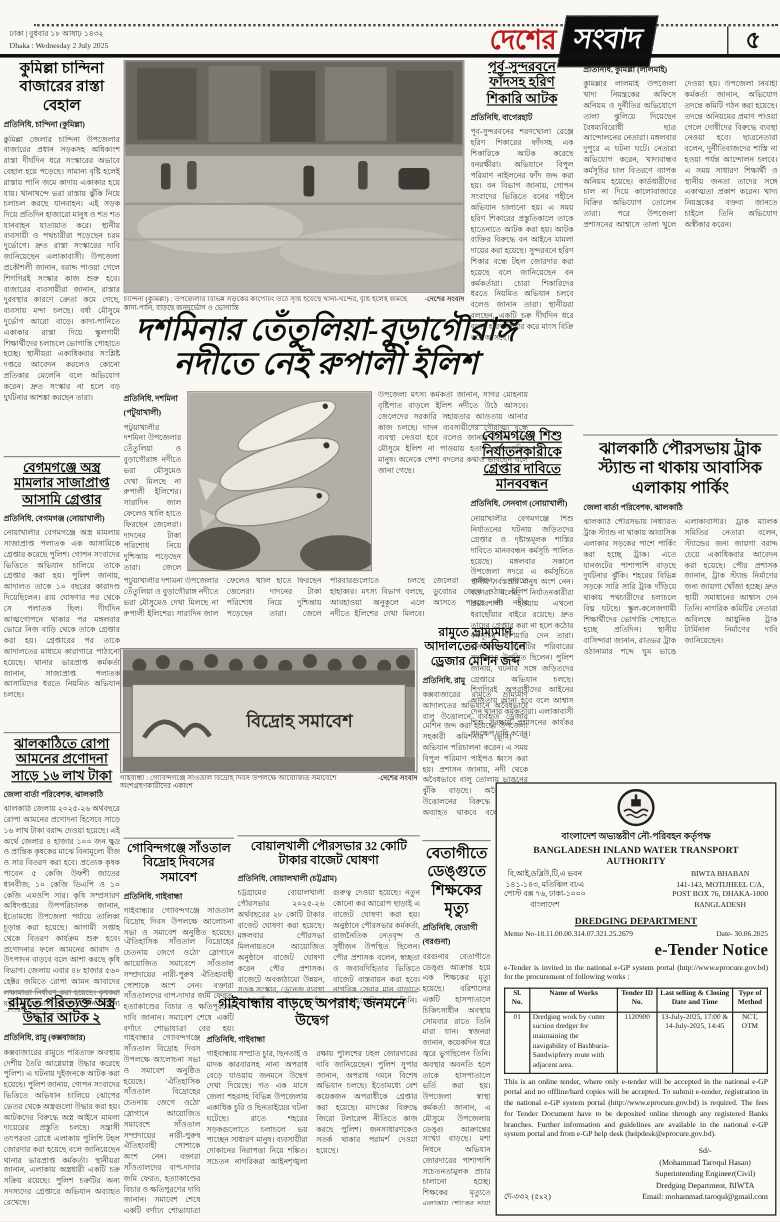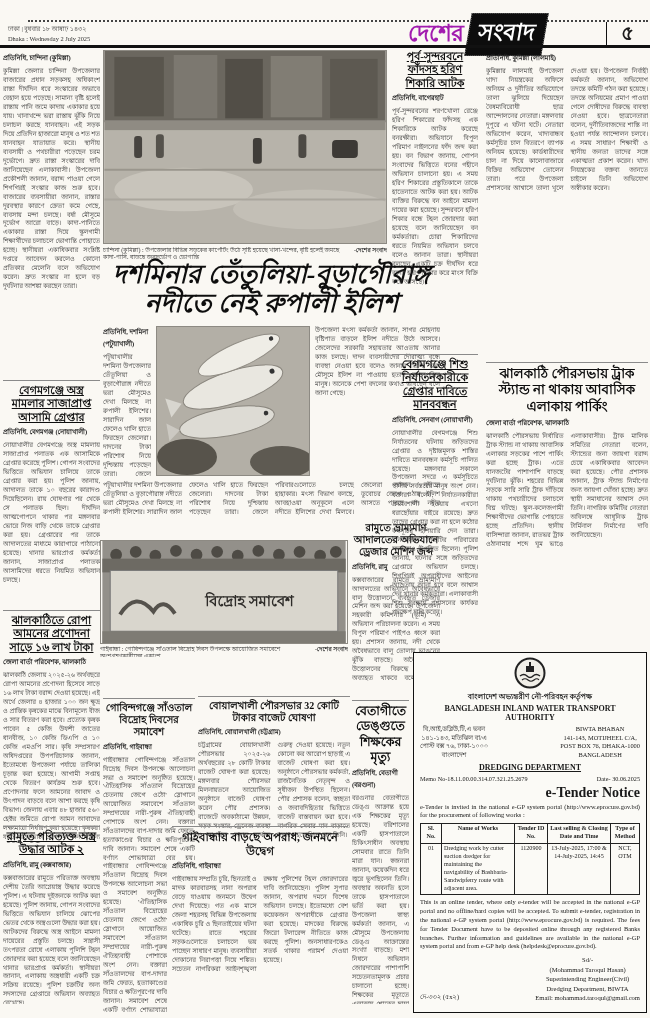--- a/index.html
+++ b/index.html
@@ -3,21 +3,21 @@
 <meta charset="utf-8">
 <style>
   html,body{margin:0;padding:0;background:#e8e6e0;}
   .page{position:relative;width:650px;height:1018px;margin:0 auto;background:#faf8f3;
         font-family:"Liberation Serif","DejaVu Serif",serif;color:#1a1a1a;overflow:hidden;}
   .abs{position:absolute;}
   
   .topdots{position:absolute;left:28px;right:2px;top:20px;border-top:2px dotted #444;height:0;}
   .dateblock{position:absolute;left:8px;top:24px;font-size:6.4px;line-height:1.5;color:#333;}
   .masthead{position:absolute;left:408px;top:22px;height:24px;display:flex;align-items:center;}
-  .m1{font-size:23px;font-weight:bold;color:#a21caf;letter-spacing:-0.5px;padding-right:5px;}
+  .m1{font-size:23px;font-weight:bold;color:#b91c1c;letter-spacing:-0.5px;padding-right:5px;}
   .m2{font-size:23px;font-weight:bold;color:#fff;background:#0d0d0d;padding:0 9px 2px 9px;
       transform:skewX(-10deg);border:1px dotted #666;}
   .pagenum{position:absolute;left:606px;top:22px;height:24px;border-left:1.5px solid #111;
            padding-left:14px;font-size:20px;font-weight:bold;display:flex;align-items:center;}
   .headrule{position:absolute;left:0;top:45px;width:650px;height:2.5px;background:#111;}
   
   .art{position:absolute;overflow:hidden;}
   .rule-t{border-top:1px solid #8a8a8a;padding-top:3px;}
   .hl{font-weight:bold;text-align:center;color:#0e0e0e;line-height:1.22;margin:0 0 2px 0;}
   .s10{font-size:10px;} .s11{font-size:11px;text-decoration:underline;} .s12{font-size:11.5px;} .s13{font-size:12.5px;}
@@ -66,20 +66,21 @@
     <div>Dhaka : Wednesday 2 July 2025</div>
   </div>
   <div class="masthead">
     <span class="m1">দেশের</span>
     <span class="m2">সংবাদ</span>
   </div>
   <div class="pagenum">৫</div>
   <div class="headrule"></div>
 
   <section class="art" style="left:3px;top:50px;width:97px;height:328px;">
+    <h2 class="hl s13">কুমিল্লা চান্দিনা বাজারের রাস্তা বেহাল</h2>
     <div class="by">প্রতিনিধি, চান্দিনা (কুমিল্লা)</div>
     <div class="bdfit" style="height:252px;">কুমিল্লা জেলার চান্দিনা উপজেলার বাজারের প্রধান সড়কসহ অধিকাংশ রাস্তা দীর্ঘদিন ধরে সংস্কারের অভাবে বেহাল হয়ে পড়েছে। সামান্য বৃষ্টি হলেই রাস্তায় পানি জমে কাদায় একাকার হয়ে যায়। খানাখন্দে ভরা রাস্তায় ঝুঁকি নিয়ে চলাচল করছে যানবাহন। এই সড়ক দিয়ে প্রতিদিন হাজারো মানুষ ও শত শত যানবাহন যাতায়াত করে। স্থানীয় ব্যবসায়ী ও পথচারীরা পড়েছেন চরম দুর্ভোগে। দ্রুত রাস্তা সংস্কারের দাবি জানিয়েছেন এলাকাবাসী। উপজেলা প্রকৌশলী জানান, বরাদ্দ পাওয়া গেলে শিগগিরই সংস্কার কাজ শুরু হবে। বাজারের ব্যবসায়ীরা জানান, রাস্তার দুরবস্থার কারণে ক্রেতা কমে গেছে, ব্যবসায় মন্দা চলছে। বর্ষা মৌসুমে দুর্ভোগ আরো বাড়ে। কাদা-পানিতে একাকার রাস্তা দিয়ে স্কুলগামী শিক্ষার্থীদের চলাচলে ভোগান্তি পোহাতে হচ্ছে। স্থানীয়রা একাধিকবার সংশ্লিষ্ট দপ্তরে আবেদন করলেও কোনো প্রতিকার মেলেনি বলে অভিযোগ করেন। দ্রুত সংস্কার না হলে বড় দুর্ঘটনার আশঙ্কা করছেন তারা।</div>
   </section>
 
   <section class="art rule-t" style="left:3px;top:380px;width:97px;height:206px;">
     <h2 class="hl s11">বেগমগঞ্জে অস্ত্র মামলার সাজাপ্রাপ্ত আসামি গ্রেপ্তার</h2>
     <div class="by">প্রতিনিধি, বেগমগঞ্জ (নোয়াখালী)</div>
     <div class="bdfit" style="height:148px;">নোয়াখালীর বেগমগঞ্জে অস্ত্র মামলায় সাজাপ্রাপ্ত পলাতক এক আসামিকে গ্রেপ্তার করেছে পুলিশ। গোপন সংবাদের ভিত্তিতে অভিযান চালিয়ে তাকে গ্রেপ্তার করা হয়। পুলিশ জানায়, আদালত তাকে ১০ বছরের কারাদণ্ড দিয়েছিলেন। রায় ঘোষণার পর থেকে সে পলাতক ছিল। দীর্ঘদিন আত্মগোপনে থাকার পর মঙ্গলবার ভোরে নিজ বাড়ি থেকে তাকে গ্রেপ্তার করা হয়। গ্রেপ্তারের পর তাকে আদালতের মাধ্যমে কারাগারে পাঠানো হয়েছে। থানার ভারপ্রাপ্ত কর্মকর্তা জানান, সাজাপ্রাপ্ত পলাতক আসামিদের ধরতে নিয়মিত অভিযান চলছে।</div>
   </section>
 

